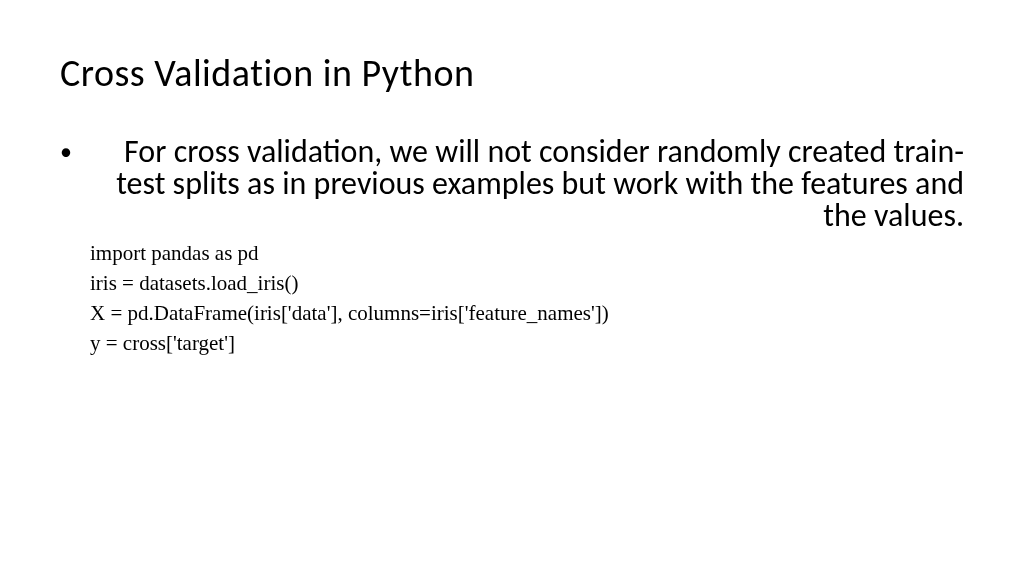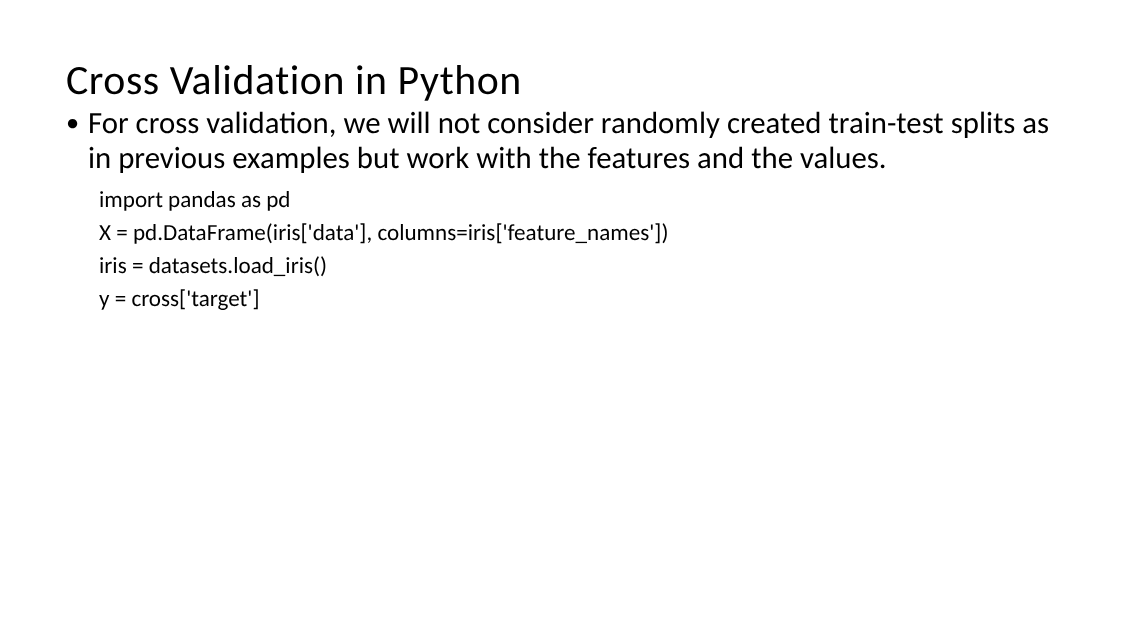--- a/index.html
+++ b/index.html
@@ -12,55 +12,58 @@
       height: 576px;
       background: #ffffff;
       font-family: Calibri, 'Segoe UI', Arial, sans-serif;
       color: #000000;
       padding: 50px 60px 40px 60px;
       overflow: hidden;
     }
     .slide-title {
       font-size: 38px;
       font-weight: 400;
+      margin-bottom: 40px;
       letter-spacing: 0.5px;
     }
     .bullet-block {
       display: flex;
       align-items: flex-start;
       margin-bottom: 6px;
     }
     .bullet-dot {
       font-size: 24px;
       line-height: 32px;
       margin-right: 8px;
       margin-left: 0px;
     }
     .bullet-text {
-      font-size: 28px;
+      font-size: 32px;
       line-height: 32px;
       flex: 1;
+      text-align: right;
     }
     .code-lines {
       margin-left: 30px;
       margin-top: 2px;
     }
     .code-line {
       font-size: 21px;
       line-height: 30px;
+      font-family: Liberation Serif, serif;
     }
   </style>
 </head>
 <body>
 
 <h1 class="slide-title">Cross Validation in Python</h1>
 
 <div class="bullet-block">
   <span class="bullet-dot">•</span>
   <span class="bullet-text">For cross validation, we will not consider randomly created train-test splits as in previous examples but work with the features and the values.</span>
 </div>
 
 <div class="code-lines">
   <div class="code-line">import pandas as pd</div>
+  <div class="code-line">iris = datasets.load_iris()</div>
   <div class="code-line">X = pd.DataFrame(iris['data'], columns=iris['feature_names'])</div>
-  <div class="code-line">iris = datasets.load_iris()</div>
   <div class="code-line">y = cross['target']</div>
 </div>
 
 </body></html>

